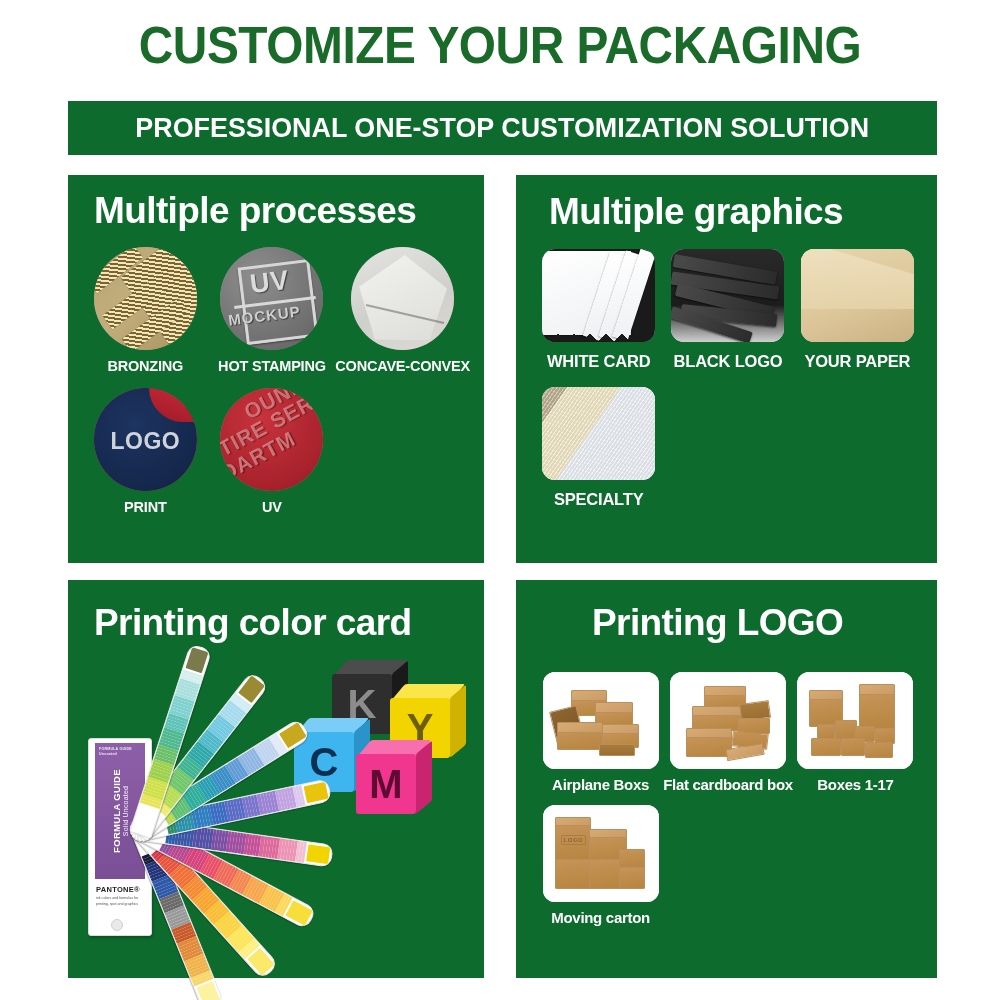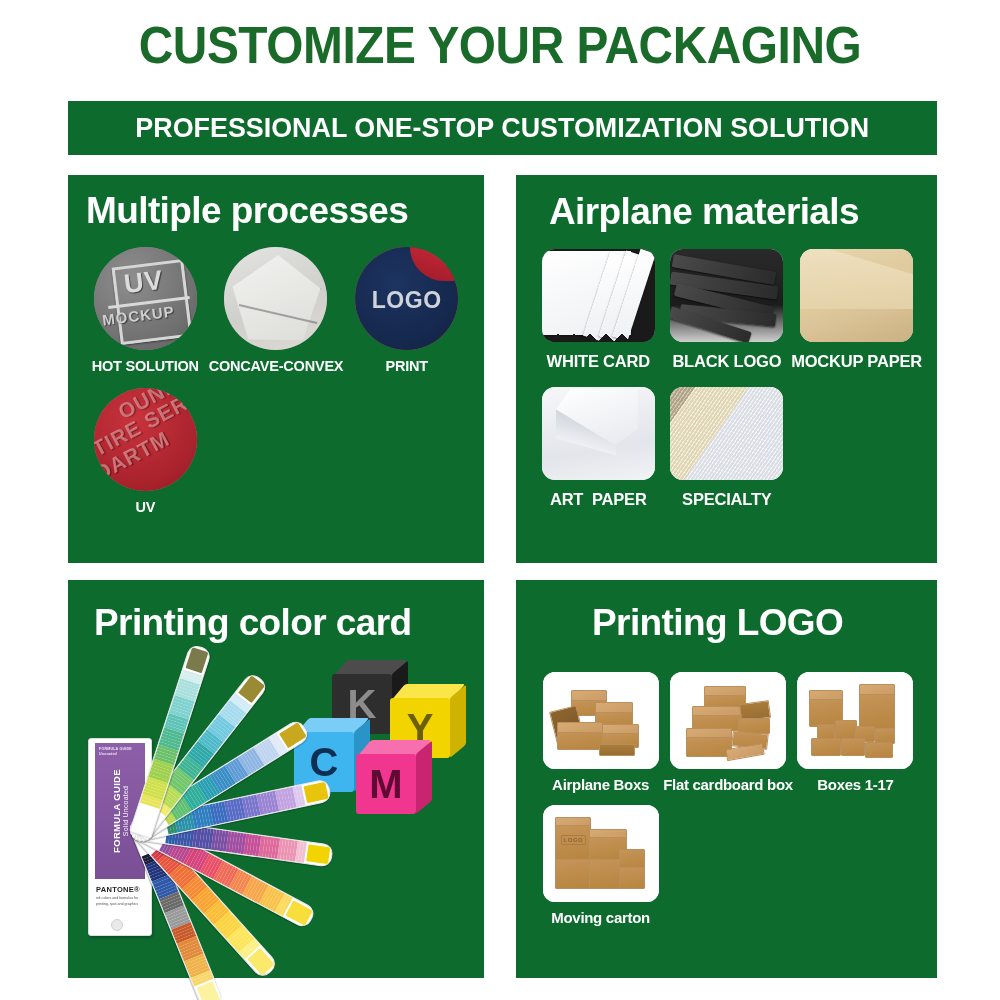--- a/index.html
+++ b/index.html
@@ -41,21 +41,21 @@
   #panel-materials{left:516px; top:175px; width:421px; height:388px;}
   #panel-colorcard{left:68px;  top:580px; width:416px; height:398px;}
   #panel-logo     {left:516px; top:580px; width:421px; height:398px;}
 
   .panel-title{
     position:absolute;left:0;top:0;width:100%;
     color:#fff;font-weight:bold;
     font-size:37px;letter-spacing:-0.6px;
     white-space:nowrap;
   }
-  #panel-processes .panel-title{padding-left:18px;padding-top:15px;}
+  #panel-processes .panel-title{padding-left:26px;padding-top:15px;}
   #panel-materials .panel-title{padding-left:33px;padding-top:16px;}
   #panel-colorcard .panel-title{padding-left:26px;padding-top:22px;}
   #panel-logo      .panel-title{padding-left:76px;padding-top:22px;}
 
   
   .item-grid{position:absolute;display:grid;}
   #grid-processes{
     left:14px;top:72px;width:388px;
     grid-template-columns:repeat(3,1fr);
     grid-template-rows:repeat(2,1fr);
@@ -363,31 +363,42 @@
 
   <div class="main-title">CUSTOMIZE YOUR PACKAGING</div>
   <div class="subtitle-bar">
     <span class="subtitle-text">PROFESSIONAL ONE-STOP CUSTOMIZATION SOLUTION</span>
   </div>
 
   <div class="panel" id="panel-processes">
     <div class="panel-title">Multiple processes</div>
     <div class="item-grid" id="grid-processes">
 
+      <div class="item">
+        <div class="thumb-circle">
+          <div class="art-bronzing">
+            <div class="chev bz4"></div>
+              <div class="chev bz1"></div>
+            <div class="chev bz2"></div>
+              <div class="chev bz3"></div>
+          </div>
+        </div>
+        <div class="item-label">BRONZING</div>
+      </div>
 
       <div class="item">
         <div class="thumb-circle">
           <div class="art-hotstamp">
             <div class="frame"></div>
               <div class="divider"></div>
             <div class="uv">UV</div>
               <div class="mockup">MOCKUP</div>
           </div>
         </div>
-        <div class="item-label">HOT SOLUTION</div>
+        <div class="item-label">HOT STAMPING</div>
       </div>
 
 
       <div class="item">
         <div class="thumb-circle">
           <div class="art-concave">
               <div class="pent"></div>
               <div class="crease"></div>
             </div>
         </div>
@@ -413,21 +424,21 @@
             <span class="uvr3">DARTM</span>
           </div>
         </div>
         <div class="item-label">UV</div>
       </div>
 
     </div>
   </div>
 
   <div class="panel" id="panel-materials">
-    <div class="panel-title">Airplane materials</div>
+    <div class="panel-title">Multiple graphics</div>
     <div class="item-grid" id="grid-materials">
 
       <div class="item">
         <div class="thumb-rrect">
           <div class="art-whitecard">
             <div class="sheet wc0"></div>
               <div class="sheet wc1"></div>
             <div class="sheet wc2"></div>
               <div class="sheet wc3"></div>
             <div class="zig"></div>
@@ -448,32 +459,23 @@
         </div>
         <div class="item-label">BLACK LOGO</div>
       </div>
 
       <div class="item">
         <div class="thumb-rrect">
           <div class="art-kraft">
               <div class="fold"></div>
             </div>
         </div>
-        <div class="item-label">MOCKUP PAPER</div>
-      </div>
-
-      <div class="item">
-        <div class="thumb-rrect">
-          <div class="art-artpaper">
-              <div class="side"></div>
-              <div class="blk"></div>
-            </div>
-        </div>
-        <div class="item-label">ART  PAPER</div>
-      </div>
+        <div class="item-label">YOUR PAPER</div>
+      </div>
+
 
 
       <div class="item">
         <div class="thumb-rrect">
           <div class="art-specialty">
             <div class="band sp1"></div>
               <div class="band sp2"></div>
             <div class="band sp3"></div>
               <div class="tex"></div>
           </div>

